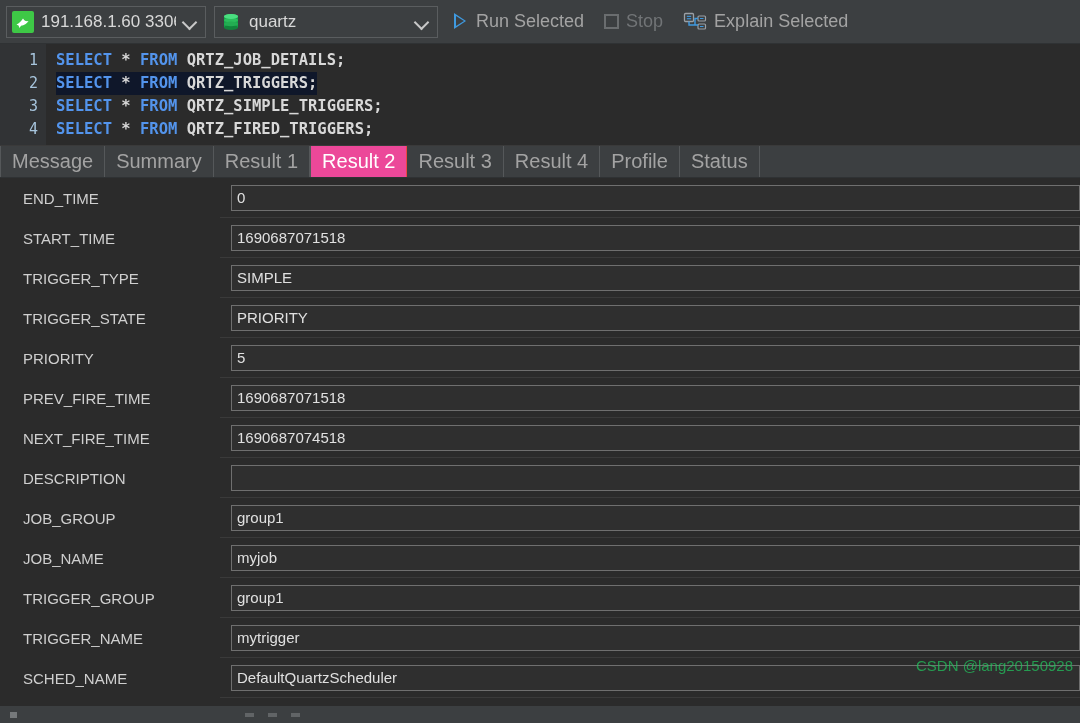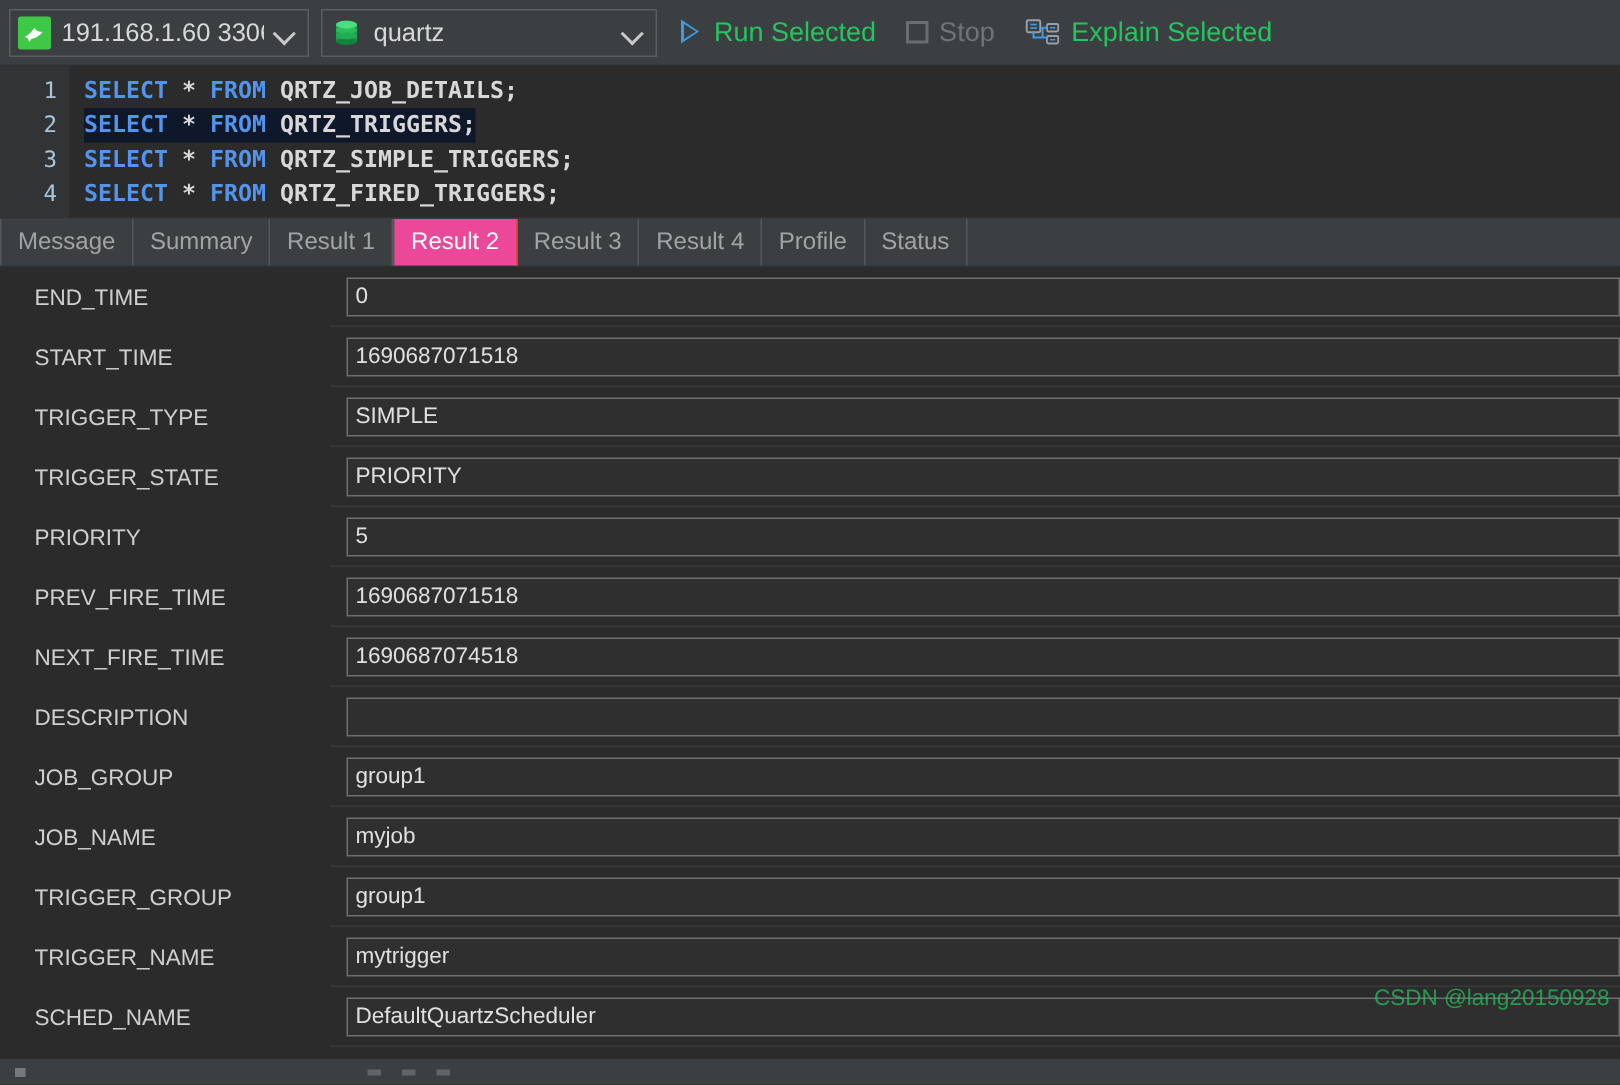--- a/index.html
+++ b/index.html
@@ -72,21 +72,21 @@
   }
 
   .tbtn {
     display: flex;
     align-items: center;
     gap: 7px;
     padding: 2px 6px;
     cursor: pointer;
     white-space: nowrap;
   }
-  .tbtn-label { font-size: 18px; color: #22c55e; }
+  .tbtn-label { font-size: 18px; color: #a3a3a3; }
   .tbtn.disabled { cursor: default; }
   .tbtn.disabled .tbtn-label { color: #717476; }
   .play-icon {
     width: 17px; height: 19px;
     position: relative;
     flex: 0 0 17px;
   }
   .play-icon::before {
     content: "";
     position: absolute;
@@ -163,21 +163,21 @@
     height: 32px;
     background: #3c3f41;
     display: flex;
     align-items: stretch;
     border-bottom: 1px solid #2f3234;
   }
   .tab {
     display: flex;
     align-items: center;
     padding: 0 11px;
-    font-size: 16px;
+    font-size: 20px;
     color: #a3a3a3;
     border-right: 1px solid #55585a;
     cursor: pointer;
   }
   .tab:first-child { border-left: 1px solid #55585a; }
   .tab.active {
     background: #ec4899;
     color: #ffffff;
     border-right: 1px solid #ef4444;
     border-left: 1px solid #55585a;

